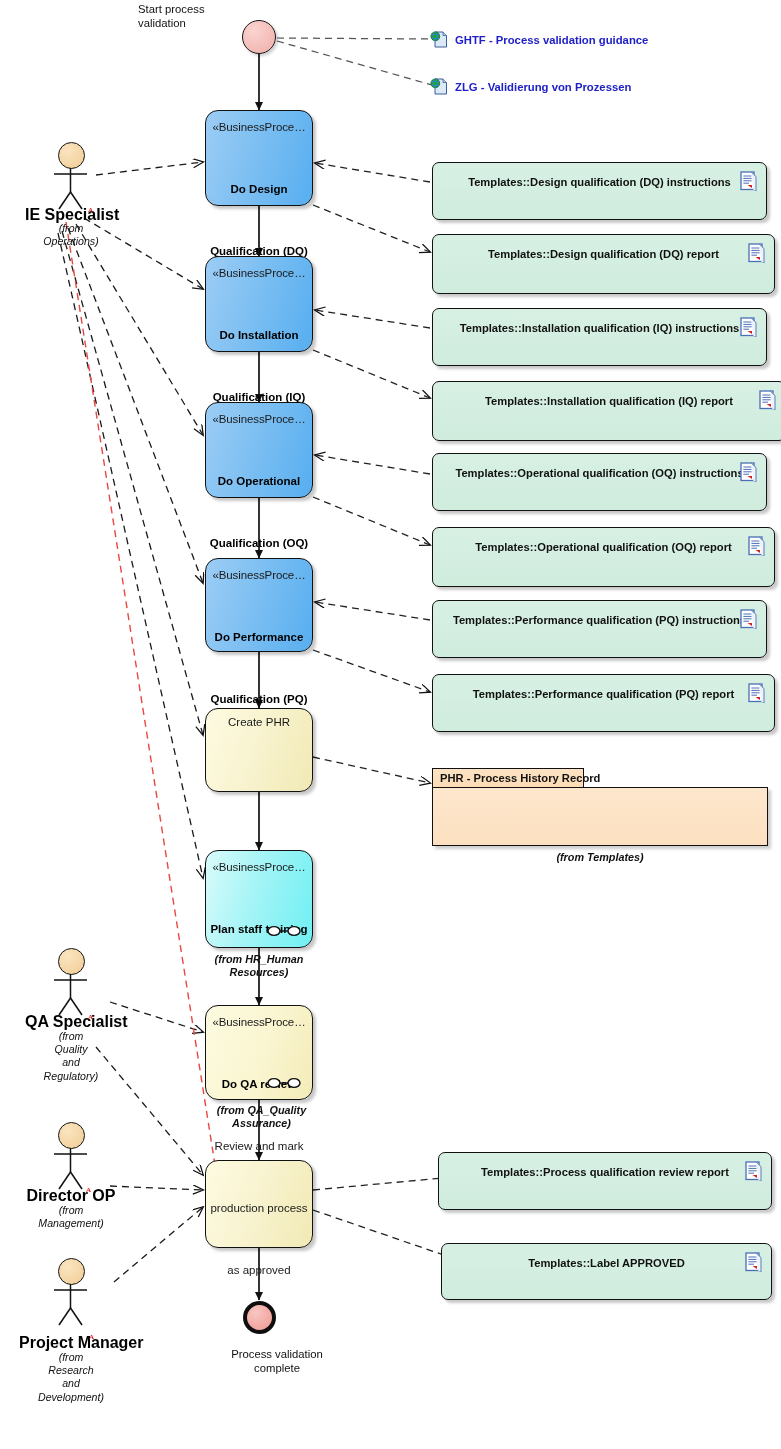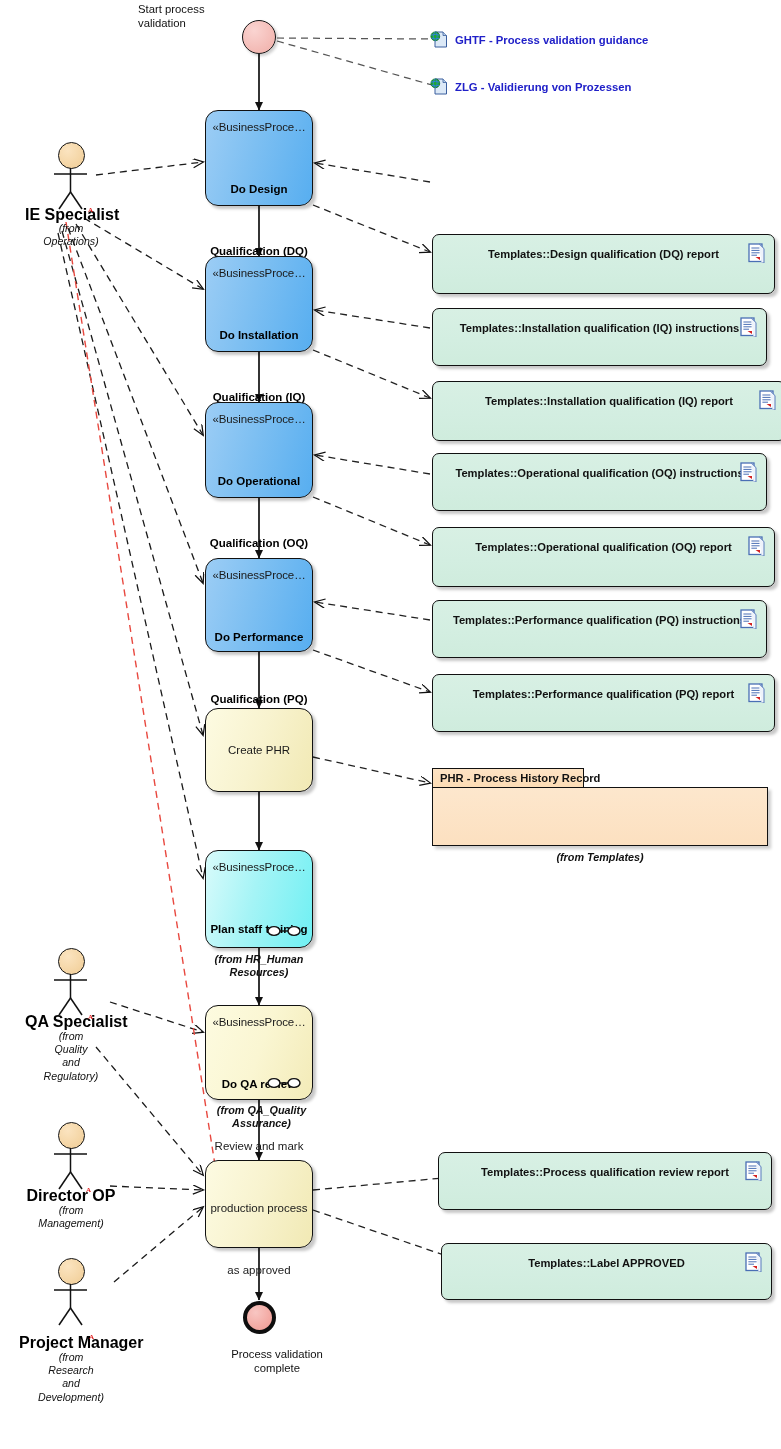--- a/index.html
+++ b/index.html
@@ -236,21 +236,21 @@
     <div class="nm">Do Operational</div>
     <div class="nm">Qualification (OQ)</div>
   </div>
 
   <div class="node act act-blue" style="left:205px;top:558px;width:108px;height:94px;">
     <div class="stereo">«BusinessProce…</div>
     <div class="nm">Do Performance</div>
     <div class="nm">Qualification (PQ)</div>
   </div>
 
-  <div class="node act act-yellow" style="left:205px;top:708px;width:108px;height:84px;justify-content:center;padding-top:0;">
+  <div class="node act act-yellow" style="left:205px;top:708px;width:108px;height:84px;padding-top:6px;">
     <div class="plain">Create PHR</div>
   </div>
 
   <div class="node act act-cyan" style="left:205px;top:850px;width:108px;height:98px;">
     <div class="stereo">«BusinessProce…</div>
     <div class="nm">Plan staff training</div>
     <svg class="submark" viewBox="0 0 34 12">
       <line x1="10" y1="6" x2="24" y2="6" stroke="#111" stroke-width="1.4"></line>
       <ellipse cx="7" cy="6" rx="6" ry="4.4" fill="#fff" stroke="#111" stroke-width="1.4"></ellipse>
       <ellipse cx="27" cy="6" rx="6" ry="4.4" fill="#fff" stroke="#111" stroke-width="1.4"></ellipse>
@@ -280,20 +280,34 @@
     <div class="plain">production process</div>
     <div class="plain">as approved</div>
   </div>
 
   <div class="node finalnode" style="left:243px;top:1301px;width:33px;height:33px;"></div>
   <div class="txt" style="left:207px;top:1347px;width:140px;text-align:center;">
     <div>Process validation</div>
     <div>complete</div>
   </div>
 
+  <div class="node tmpl" style="left:432px;top:162px;width:335px;height:58px;">
+    <span class="lbl">Templates::Design qualification (DQ) instructions</span>
+    <svg class="doc-ic" viewBox="0 0 17 20">
+      <rect x="1" y="1" width="13" height="17.5" fill="#ffffff" stroke="#4a6fb5" stroke-width="1.3"></rect>
+      <g stroke="#4a6fb5" stroke-width="1">
+        <line x1="3.4" y1="5" x2="11.6" y2="5"></line>
+          <line x1="3.4" y1="7.4" x2="11.6" y2="7.4"></line>
+        <line x1="3.4" y1="9.8" x2="11.6" y2="9.8"></line>
+          <line x1="3.4" y1="12.2" x2="9" y2="12.2"></line>
+      </g>
+      <path d="M11,0.8 L16,5.6 L16,20 L13.5,20" fill="#eef3fb" stroke="#4a6fb5" stroke-width=".9"></path>
+      <path d="M7.5,14 L12,14 L12,17 Z" fill="#d32020"></path>
+    </svg>
+  </div>
 
   <div class="node tmpl" style="left:432px;top:308px;width:335px;height:58px;">
     <span class="lbl">Templates::Installation qualification (IQ) instructions</span>
     <svg class="doc-ic" viewBox="0 0 17 20">
       <rect x="1" y="1" width="13" height="17.5" fill="#ffffff" stroke="#4a6fb5" stroke-width="1.3"></rect>
       <g stroke="#4a6fb5" stroke-width="1">
         <line x1="3.4" y1="5" x2="11.6" y2="5"></line>
           <line x1="3.4" y1="7.4" x2="11.6" y2="7.4"></line>
         <line x1="3.4" y1="9.8" x2="11.6" y2="9.8"></line>
           <line x1="3.4" y1="12.2" x2="9" y2="12.2"></line>

